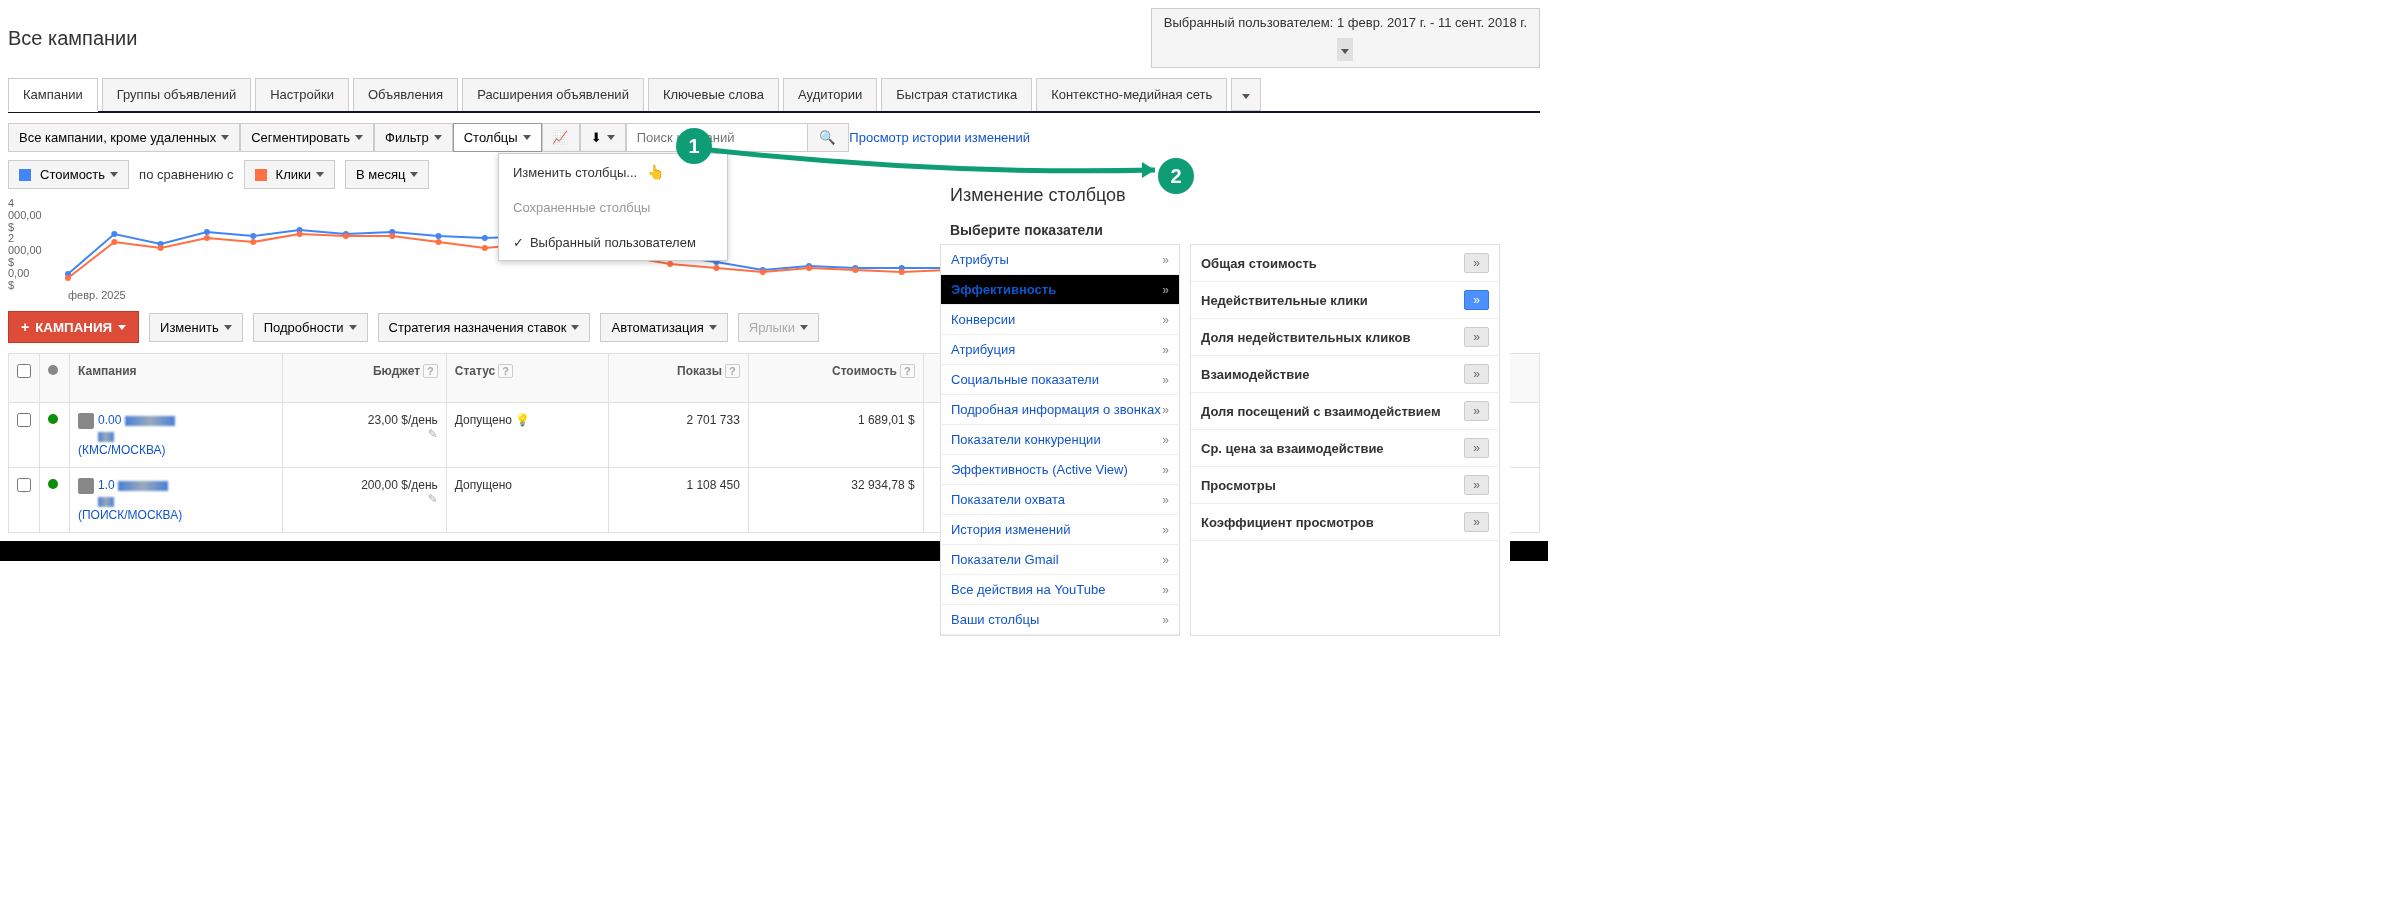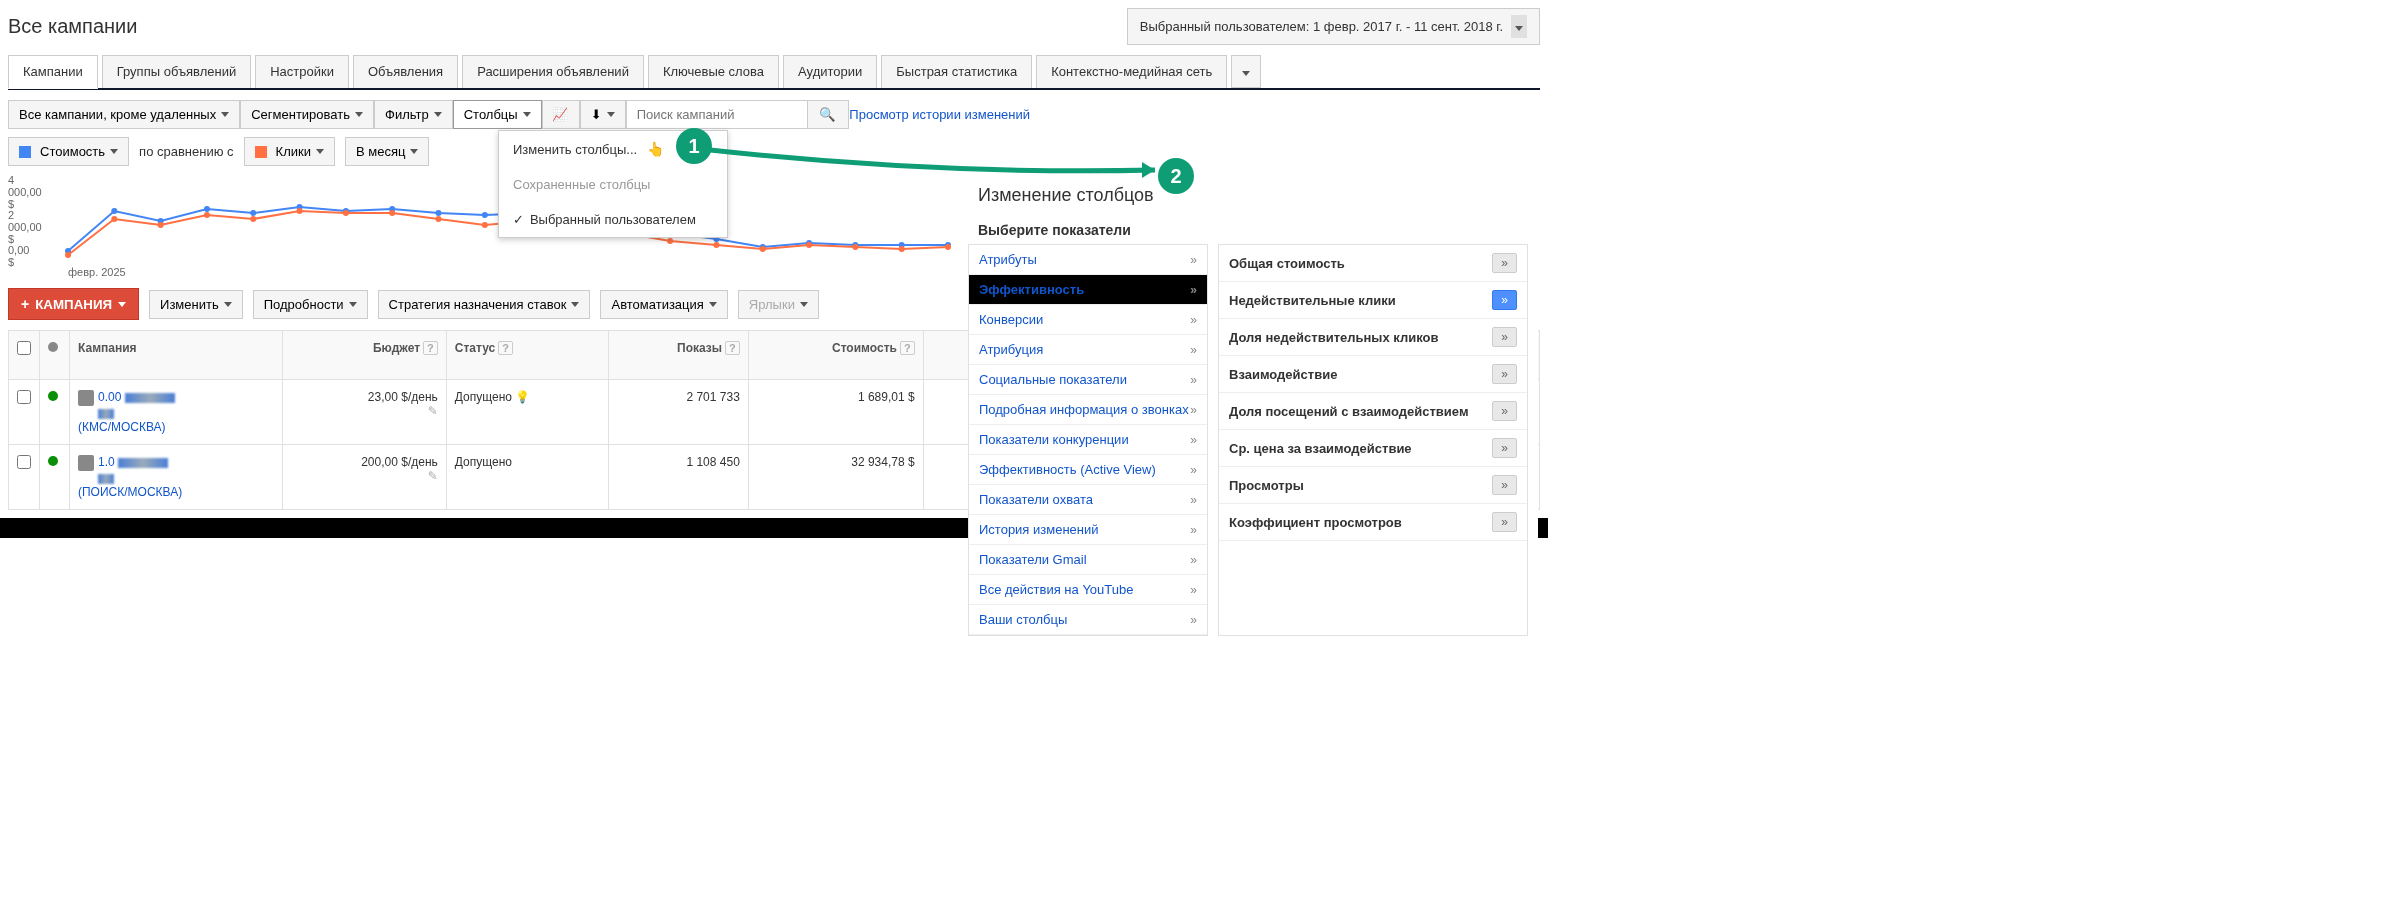--- a/index.html
+++ b/index.html
@@ -1,20 +1,20 @@
 <!DOCTYPE html>
 <html><head>
 <meta charset="utf-8">
 <style>
 * { box-sizing: border-box; margin: 0; padding: 0; }
 body { font-family: Arial, sans-serif; font-size: 13px; color: #333; background: #fff; width: 1548px; }
 .container { padding: 8px; }
 .header-row { display: flex; justify-content: space-between; align-items: center; margin-bottom: 10px; }
 .page-title { font-size: 20px; font-weight: normal; color: #333; }
-.date-range { background: #f5f5f5; border: 1px solid #ccc; padding: 6px 12px; display: flex; align-items: center; gap: 8px; cursor: pointer; }
+.date-range { background: #f5f5f5; border: 1px solid #ccc; padding: 6px 12px; display: flex; align-items: center; gap: 8px; cursor: pointer; flex-direction: column; }
 .tabs-row { display: flex; gap: 0; border-bottom: 2px solid #0f172a; margin-bottom: 10px; }
 .tab { padding: 8px 14px; background: #f5f5f5; border: 1px solid #ccc; border-bottom: none; margin-right: 4px; cursor: pointer; font-size: 13px; }
 .tab.active { background: #fff; border-bottom: 2px solid #fff; margin-bottom: -1px; }
 .tab-more { padding: 8px 10px; background: #f5f5f5; border: 1px solid #ccc; cursor: pointer; }
 .toolbar-row { display: flex; align-items: center; margin-bottom: 8px; position: relative; }
 .btn { padding: 6px 10px; background: #f5f5f5; border: 1px solid #ccc; cursor: pointer; display: inline-flex; align-items: center; gap: 5px; font-size: 13px; }
 .btn.active { background: #fff; border-color: #999; }
 .caret { width: 0; height: 0; border-left: 4px solid transparent; border-right: 4px solid transparent; border-top: 5px solid #555; display: inline-block; }
 .search-group { display: flex; border: 1px solid #ccc; }
 .search-input { border: none; padding: 6px 10px; width: 180px; outline: none; font-size: 13px; }
@@ -41,21 +41,21 @@
 .status-dot { width: 10px; height: 10px; border-radius: 50%; display: inline-block; }
 .status-dot.green { background: #0a8f08; }
 .status-dot.grey { background: #888; }
 .help-icon { color: #aaa; font-size: 11px; margin-left: 3px; border: 1px solid #ccc; padding: 0 3px; border-radius: 2px; }
 .campaign-link { color: #1155cc; }
 .campaign-sub { color: #1155cc; font-size: 12px; }
 .icon-sq { width: 16px; height: 16px; background: #888; display: inline-block; vertical-align: middle; margin-right: 4px; border-radius: 2px; }
 .blur-bar { display: inline-block; width: 50px; height: 10px; background: linear-gradient(90deg, #4a7fd6, #9ab, #4a7fd6); filter: blur(1px); vertical-align: middle; }
 .bulb { color: #f7c948; }
 .sort-arrow { font-size: 10px; }
-.panel-overlay { position: absolute; top: 175px; left: 968px; width: 570px; background: #fff; z-index: 50; }
+.panel-overlay { position: absolute; top: 175px; left: 940px; width: 570px; background: #fff; z-index: 50; }
 .panel-title { font-size: 18px; padding: 10px; }
 .panel-subtitle { font-size: 14px; font-weight: bold; padding: 6px 10px; }
 .panel-cols { display: flex; }
 .cat-list { width: 240px; border: 1px solid #e0e0e0; }
 .cat-item { padding: 7px 10px; border-bottom: 1px solid #eee; display: flex; justify-content: space-between; align-items: center; cursor: pointer; font-size: 13px; color: #1155cc; }
 .cat-item.sel { background: #000000; font-weight: bold; color: #1155cc; }
 .chev-icon { color: #888; font-size: 12px; }
 .metric-list { width: 310px; margin-left: 10px; border: 1px solid #e0e0e0; }
 .metric-item { padding: 8px 10px; border-bottom: 1px solid #eee; display: flex; justify-content: space-between; align-items: center; font-size: 13px; font-weight: bold; }
 .add-btn { background: #e8e8e8; border: 1px solid #ccc; padding: 2px 8px; cursor: pointer; color: #666; border-radius: 2px; font-size: 12px; }

